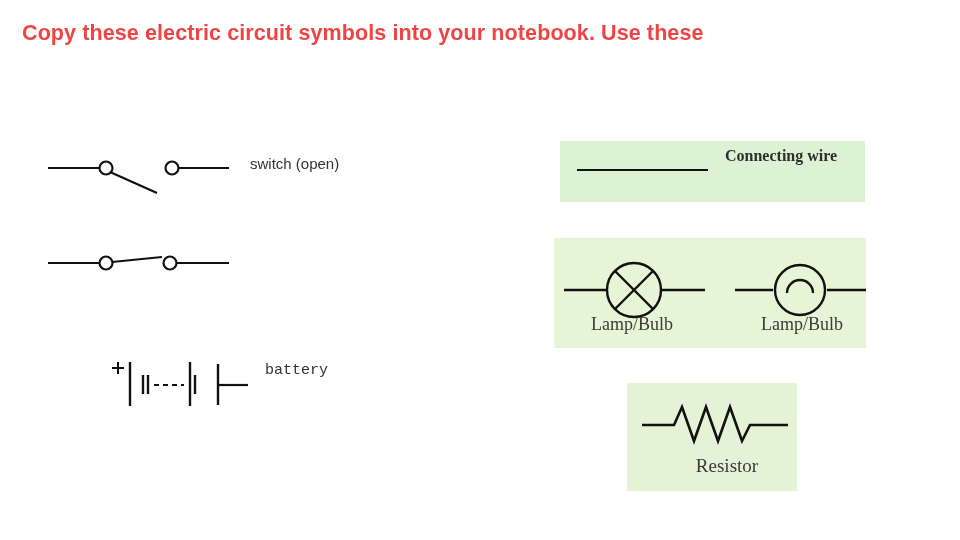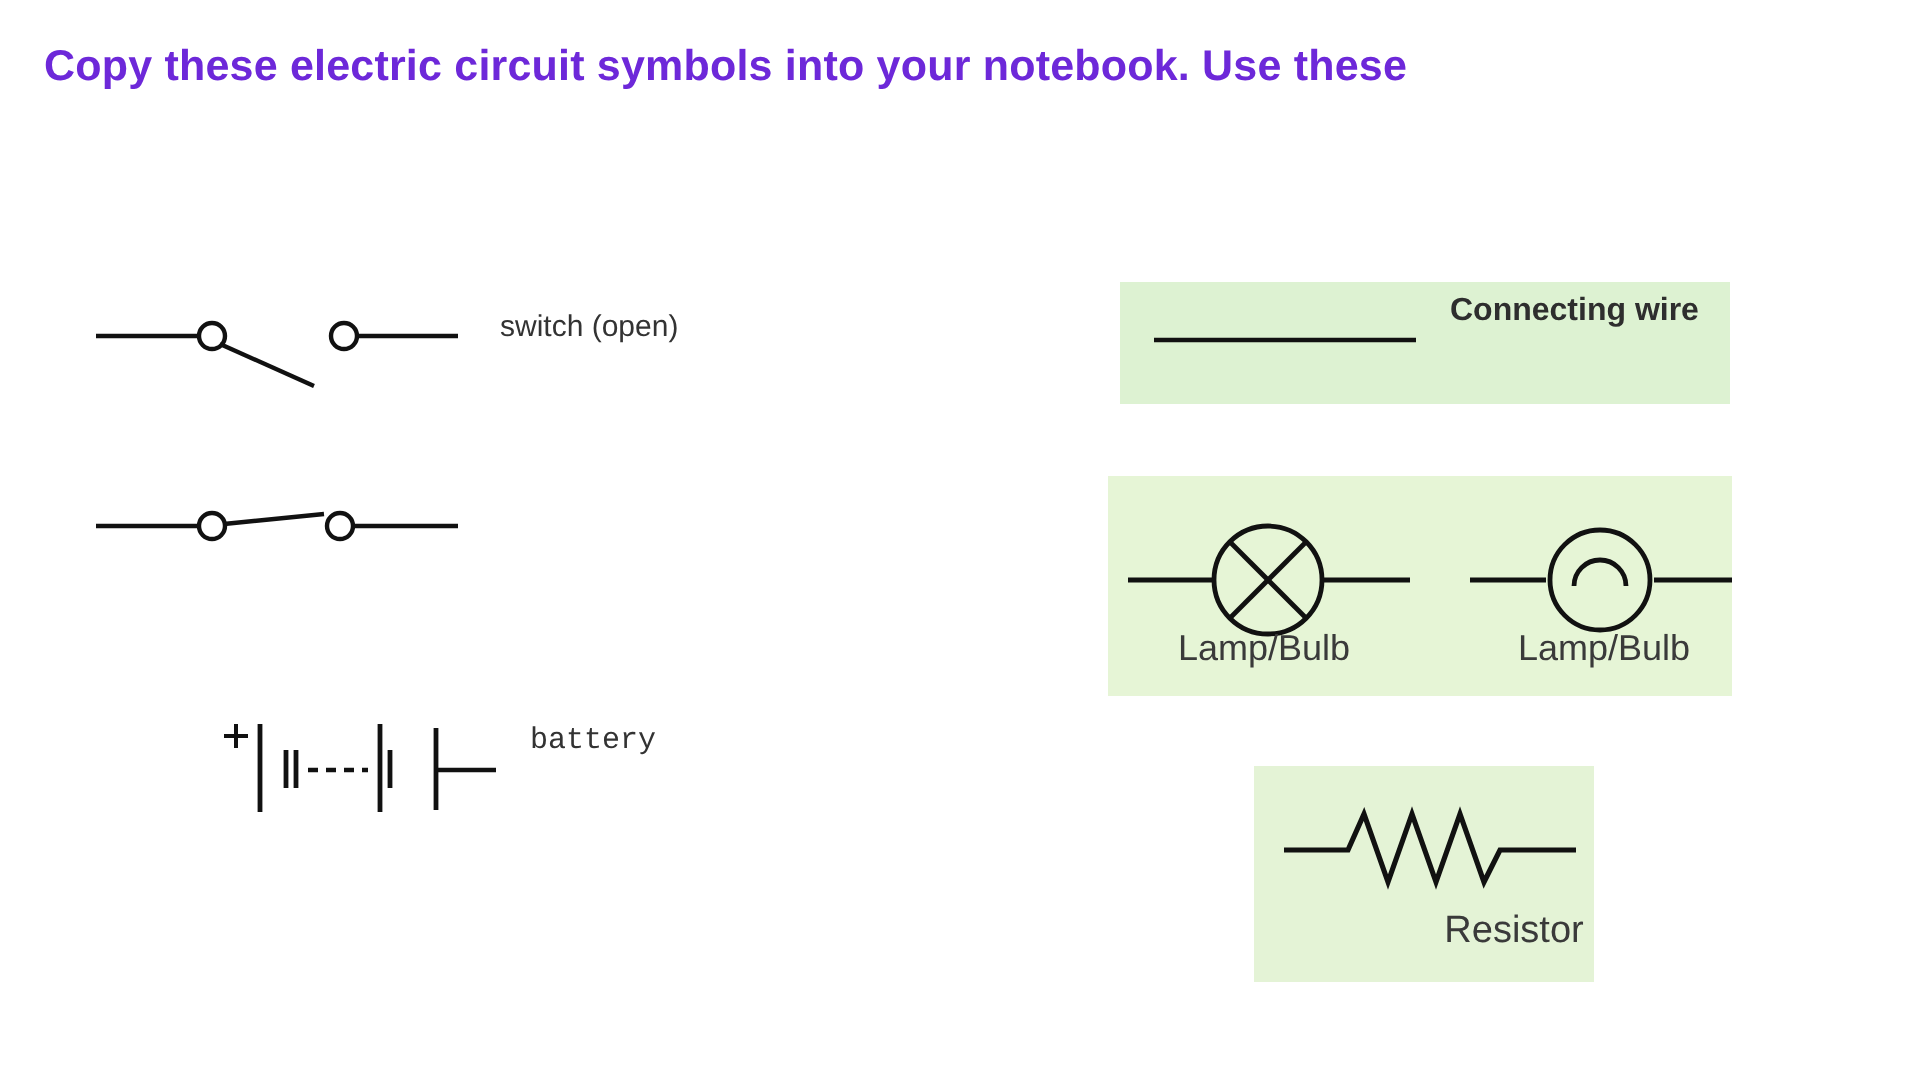--- a/index.html
+++ b/index.html
@@ -21,21 +21,21 @@
   }
   .heading {
     position: absolute;
     left: 22px;
     top: 18px;
     width: 910px;
     font-family: "Liberation Sans", sans-serif;
     font-weight: bold;
     font-size: 21.5px;
     line-height: 30px;
-    color: #6d28d9;
+    color: #ef4444;
     letter-spacing: 0.1px;
   }
   
   .sym-block {
     position: absolute;
   }
   .label-left {
     position: absolute;
     font-size: 15px;
     color: #333333;
@@ -61,21 +61,21 @@
   }
   .panel-resistor {
     left: 627px;
     top: 383px;
     width: 170px;
     height: 108px;
     background: #e4f3d6;
   }
   .panel-text {
     position: absolute;
-    font-family: Liberation Sans, sans-serif;
+    font-family: Liberation Serif, serif;
     color: #3a3a3a;
   }
   .wire-text {
     left: 725px;
     top: 146px;
     width: 135px;
     font-size: 16px;
     line-height: 20px;
     font-weight: bold;
     color: #2e2e2e;
@@ -96,21 +96,20 @@
     font-size: 18px;
     color: #3a3a3a;
   }
   .resistor-text {
     left: 627px;
     top: 455px;
     width: 200px;
     text-align: center;
     font-size: 19px;
     color: #3a3a3a;
-    margin-left: 30px;
   }
   svg { display: block; }
 </style>
 </head>
 <body>
 
 <div class="slide">
 
   <div class="heading">
     <span>Copy these electric circuit symbols into your notebook.   Use these</span><br>

